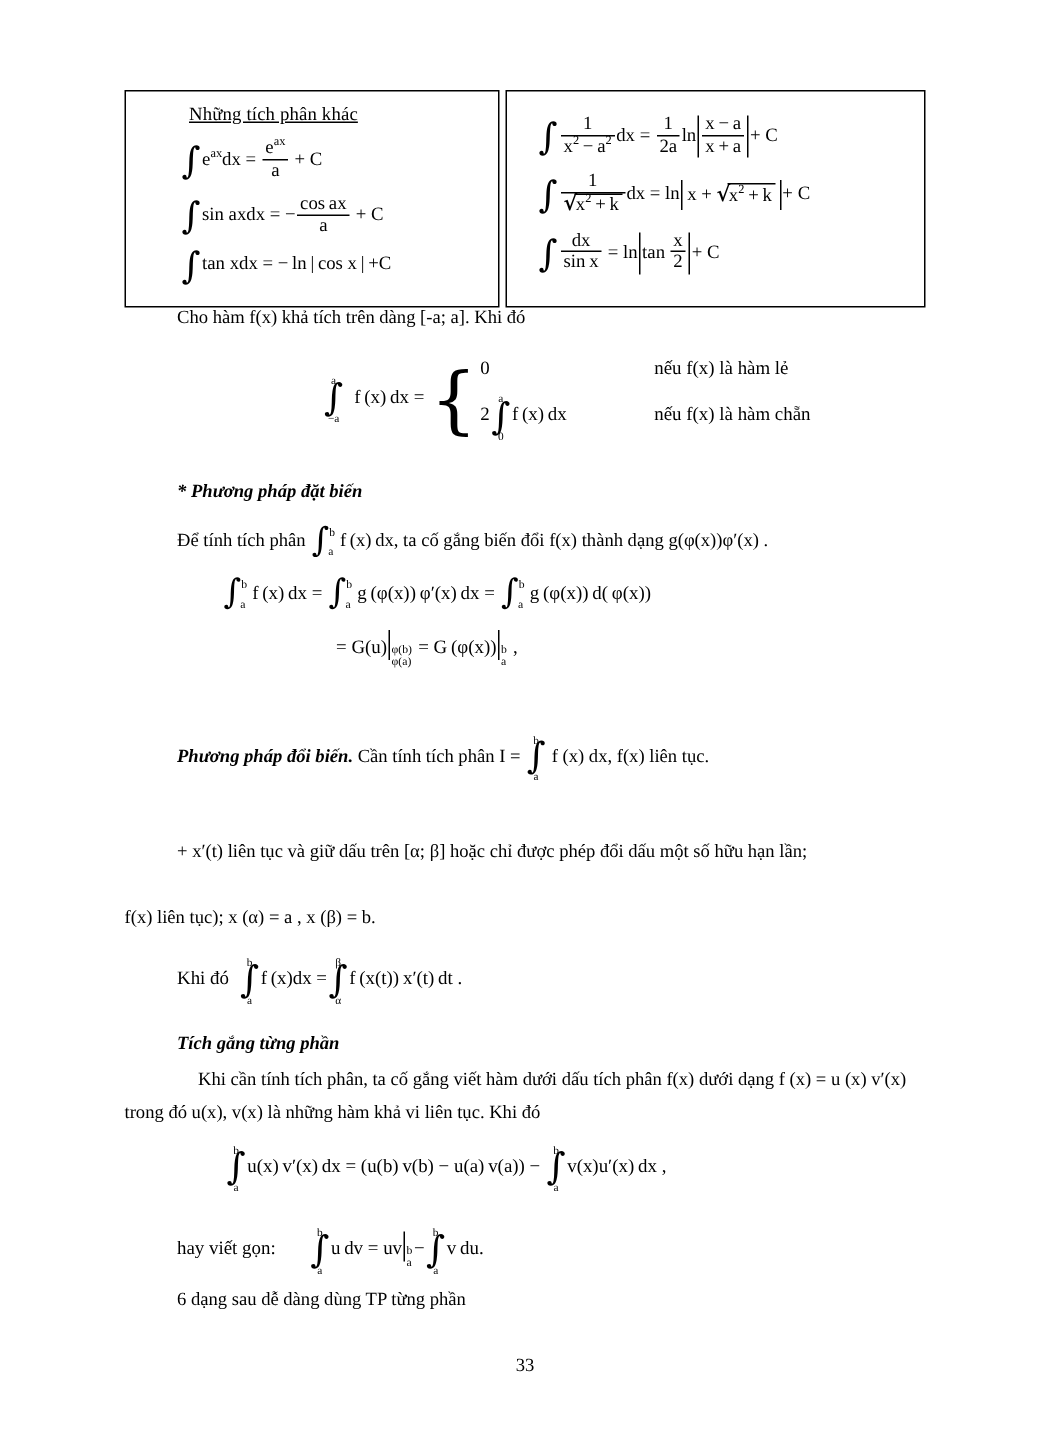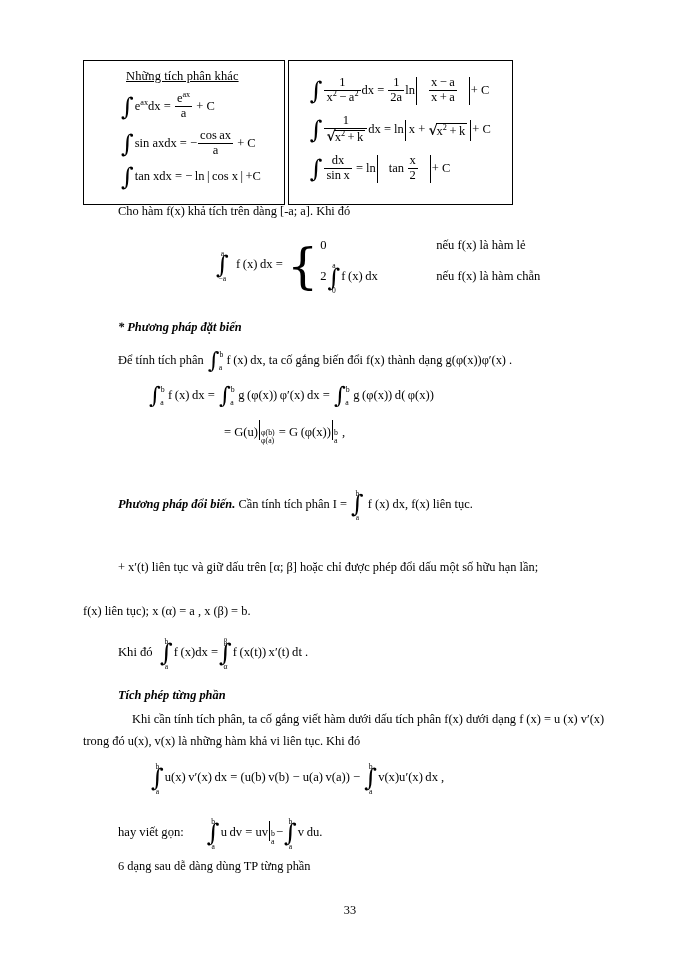--- a/index.html
+++ b/index.html
@@ -84,21 +84,21 @@
     position: absolute;
     bottom: -0.40em; left: 95%;
     font-size: 0.62em;
     white-space: nowrap;
   }
   .absg {
     display: inline-block;
     vertical-align: middle;
     border-left: 1px solid #000;
     border-right: 1px solid #000;
-    padding: 0 11px;
+    padding: 0 1px;
     margin: 0 1px;
   }
   
   .evalbar {
     display: inline-block;
     vertical-align: middle;
     position: relative;
     margin: 0 1px;
   }
   .evalbar > .bar {
@@ -145,21 +145,21 @@
     margin: 0 2px 0 4px;
     position: relative;
     top: 0.01em;
   }
 
   
   .formula-table {
     position: absolute;
     left: 83px;
     top: 60px;
-    width: 430px;
+    width: 618px;
     display: flex;
     align-items: stretch;
   }
   .cell {
     border: 1px solid #000;
     box-sizing: border-box;
   }
   .cell-left  { width: 250px; padding: 8px 6px 8px 10px; }
   .cell-gap   { width: 4px; }
   .cell-right { width: 280px; padding: 6px 8px 6px 8px; }
@@ -303,21 +303,21 @@
 
   <div class="para" style="left:118px; top:559px;">+  x′(t)  liên tục và giữ dấu trên [α; β] hoặc chỉ được phép đổi dấu một số hữu hạn lần;</div>
 
 
   <div class="para" style="left:83px; top:603px;">f(x) liên tục);  x (α) = a ,  x (β) = b.</div>
 
   <div class="displayeq" style="left:118px; top:638px;">
     <span>Khi đó</span>&nbsp;&nbsp;<span class="intg"><span class="lim">b</span><span class="sgn">∫</span><span class="lim">a</span></span>f (x)dx&nbsp;=<span class="intg"><span class="lim">β</span><span class="sgn">∫</span><span class="lim">α</span></span>f (x(t)) x′(t) dt&nbsp;.
   </div>
 
-  <div class="heading" style="left:118px; top:688px;">Tích phép từng phần</div>
+  <div class="heading" style="left:118px; top:688px;">Tích gắng từng phần</div>
 
   <div class="para" style="left:132px; top:711px;">Khi cần tính tích phân, ta cố gắng viết hàm dưới dấu tích phân f(x) dưới dạng   f (x) = u (x) v′(x)</div>
 
   <div class="para" style="left:83px; top:733px;">trong đó  u(x), v(x) là những hàm khả vi liên tục. Khi đó</div>
 
   <div class="displayeq" style="left:150px; top:763px;">
     <span class="intg"><span class="lim">b</span><span class="sgn">∫</span><span class="lim">a</span></span>u(x) v′(x) dx&nbsp;=&nbsp;(u(b) v(b)&nbsp;−&nbsp;u(a) v(a))&nbsp;−&nbsp;<span class="intg"><span class="lim">b</span><span class="sgn">∫</span><span class="lim">a</span></span>v(x)u′(x) dx&nbsp;,
   </div>
 
   <div class="displayeq" style="left:118px; top:818px;">

